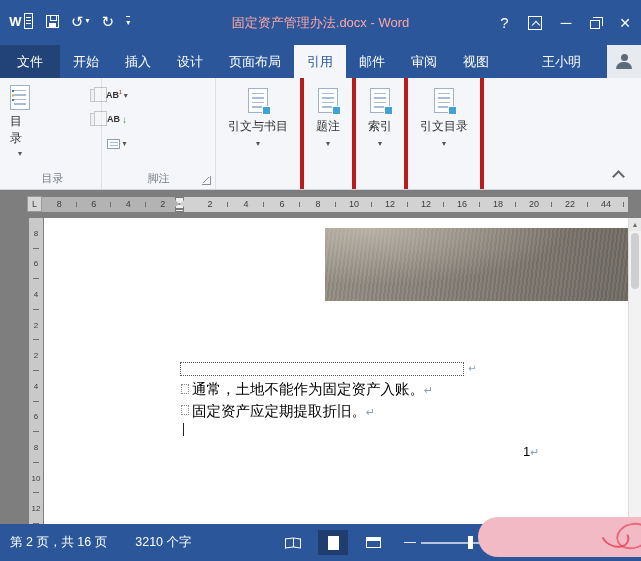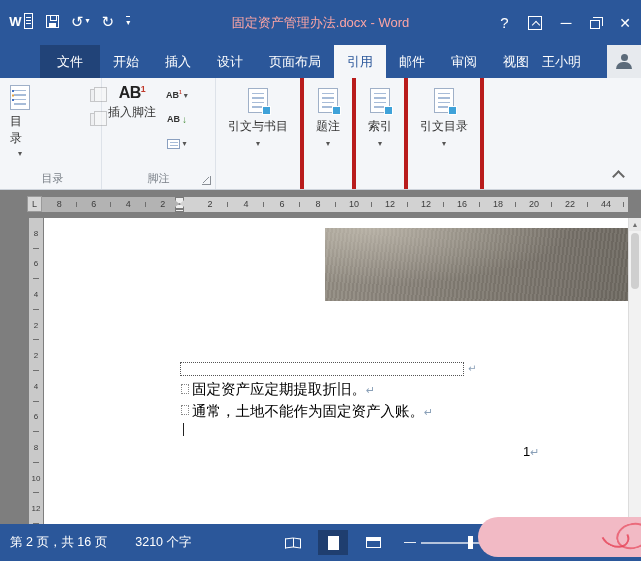--- a/index.html
+++ b/index.html
@@ -25,21 +25,21 @@
   .tb-right { position:absolute; right:10px; top:0; height:45px; display:flex; align-items:center; gap:19px; }
   .ribbon-display-icon { width:14px; height:14px; border:1px solid #fff; position:relative; }
   .ribbon-display-icon::after { content:""; position:absolute; left:4px; top:5px; width:5px; height:5px; border-left:1px solid #fff; border-top:1px solid #fff; transform:rotate(45deg); }
   .restore-icon { width:10px; height:9px; border:1px solid #fff; position:relative; margin-top:4px; }
   .restore-icon::before { content:""; position:absolute; left:2px; top:-4px; width:9px; height:8px; border-top:1px solid #fff; border-right:1px solid #fff; }
   .close-glyph { font-size:14px; }
 
   
   .tabrow { position:absolute; left:0; top:45px; width:641px; height:33px; background:var(--accent,#2b579a); display:flex; align-items:stretch; }
   .tab { color:#fff; font-size:13px; display:flex; align-items:center; padding:0 13px; white-space:nowrap; }
-  .tab-file { background:rgba(0,0,0,.22); padding:0 17px;margin-left:40px; }
+  .tab-file { background:rgba(0,0,0,.22); padding:0 17px; }
   .tab-list { display:contents; }
   .tab-active { background:var(--ribbon,#f4f6f9); color:var(--accent,#2b579a); }
   .tabrow-right { position:absolute; right:0; top:0; height:33px; display:flex; align-items:center; }
   .user-name { color:#fff; font-size:13px; margin-right:26px; }
   .account-box { width:34px; height:33px; background:#e7eaee; display:flex; align-items:center; justify-content:center; }
   .person-icon { width:16px; height:15px; position:relative; }
   .person-icon::before { content:""; position:absolute; left:4.5px; top:0; width:7px; height:7px; border-radius:50%; background:#5c6b7a; }
   .person-icon::after { content:""; position:absolute; left:0; bottom:0; width:16px; height:7px; border-radius:8px 8px 0 0; background:#5c6b7a; }
 
   
@@ -204,24 +204,20 @@
               <span class="docpair"></span>
             </span>
           <span class="mini disabled">
               <span class="docpair"></span>
             </span>
         </div>
         <div class="group-label">目录</div>
       </div>
 
       <div class="rgroup g2">
-        <div class="bigbtn">
-          <span class="abbig"><span>AB</span><sup>1</sup></span>
-          <span class="lbl">插入脚注</span>
-        </div>
         <div class="minicol">
           <span class="mini">
             <span class="abmini"><span>AB</span><sup>1</sup></span>
             <span class="caret-d">▾</span>
           </span>
           <span class="mini">
             <span class="abmini"><span>AB</span></span>
             <span class="greenarrow">↓</span>
           </span>
           <span class="mini">
@@ -318,22 +314,22 @@
         <span class="vnum">10</span>
         <span class="vnum">12</span>
       </div>
     <div class="page">
       <div class="photo"></div>
       <div class="tframe"></div>
       <span class="pilcrow-frame">↵</span>
       <span class="anchorbox a1"></span>
       <span class="anchorbox a2"></span>
       <div class="bodytext">
+        <div><span>通常，土地不能作为固定资产入账。</span><span class="mark">↵</span></div>
         <div><span>固定资产应定期提取折旧。</span><span class="mark">↵</span></div>
-        <div><span>通常，土地不能作为固定资产入账。</span><span class="mark">↵</span></div>
       </div>
       <span class="caret-line"></span>
       <div class="pagenum"><span>1</span><span class="mark">↵</span></div>
     </div>
     <div class="scrollbar">
       <span class="sb-up">▲</span>
       <span class="sb-thumb"></span>
     </div>
   </div>
 

